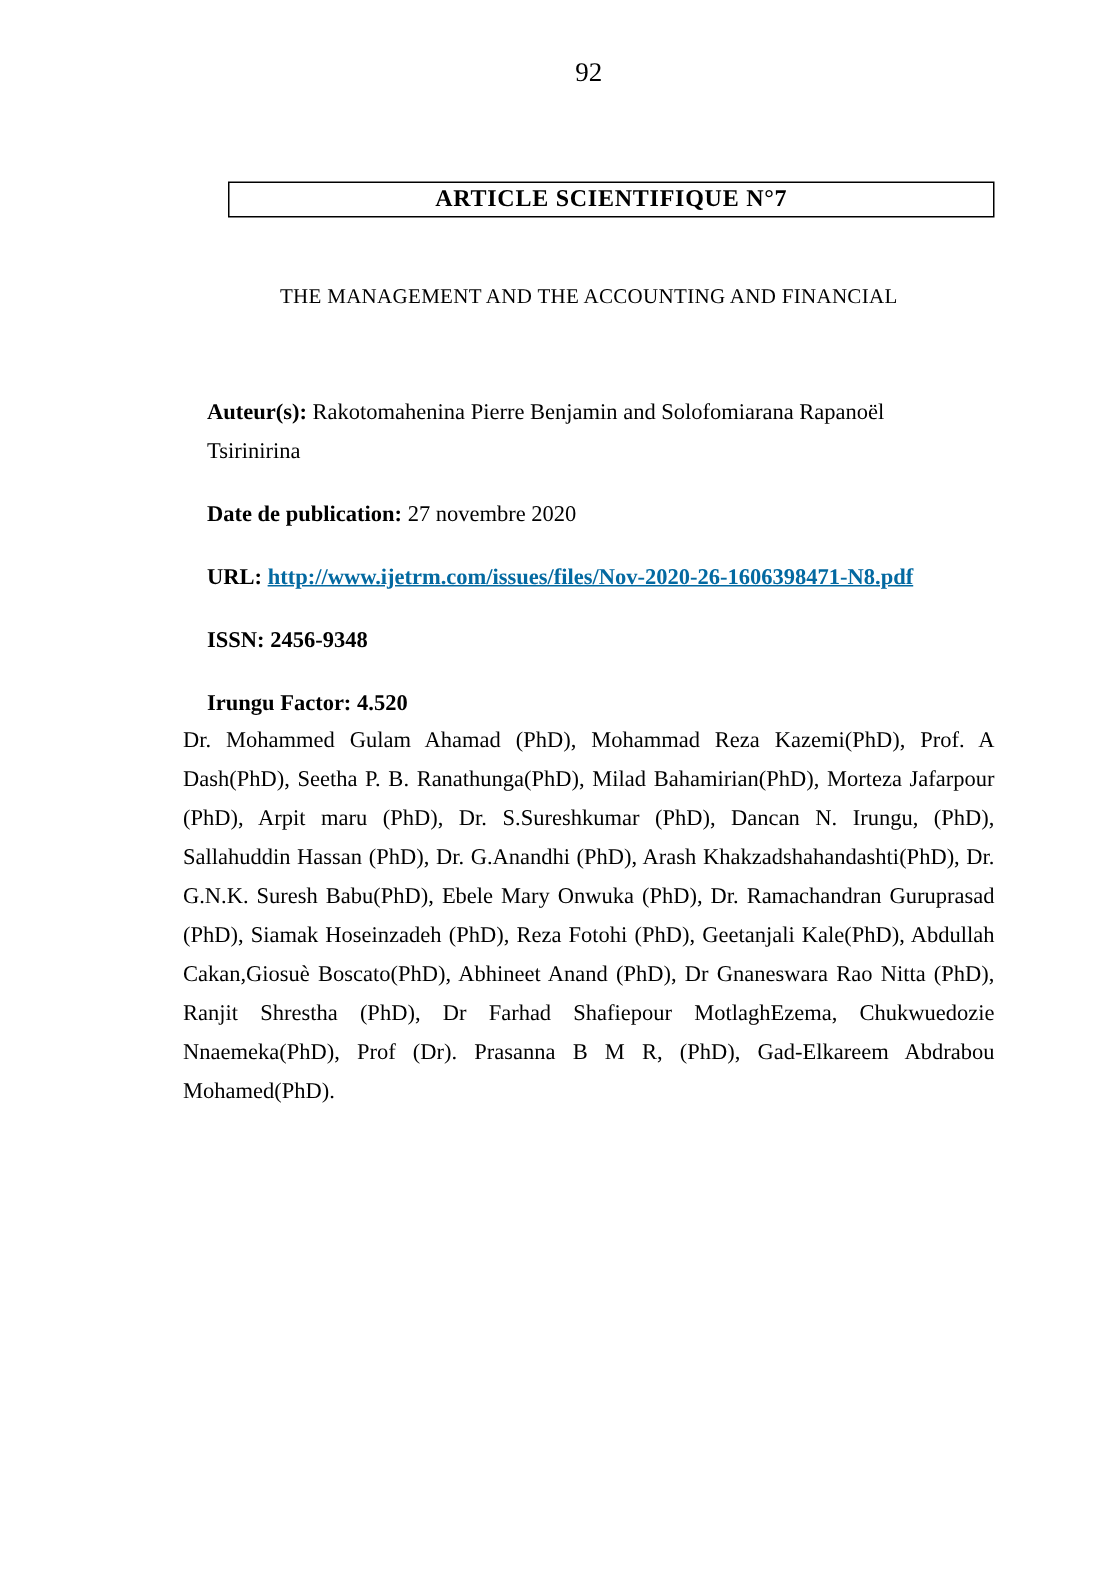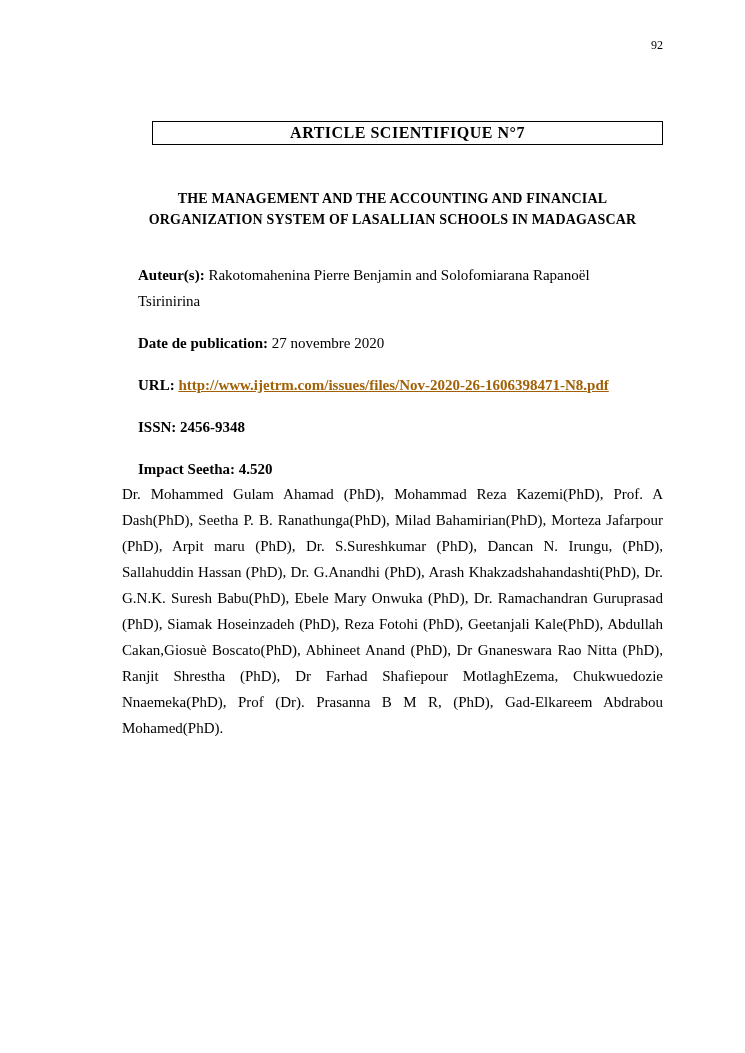--- a/index.html
+++ b/index.html
@@ -10,22 +10,22 @@
     background: #ffffff;
     font-family: "Liberation Serif", "DejaVu Serif", serif;
     color: #000000;
     overflow: hidden;
   }
   .page-number {
     position: absolute;
     top: 38px;
     left: 122px;
     width: 541px;
-    text-align: right;
-    font-size: 12px;
+    text-align: center;
+    font-size: 18px;
   }
   .banner {
     position: absolute;
     top: 121px;
     left: 152px;
     width: 509px;
     height: 22px;
     border: 1px solid #000000;
     display: flex;
     align-items: center;
@@ -33,38 +33,38 @@
     font-weight: bold;
     font-size: 16px;
     letter-spacing: 0.5px;
   }
   .article-title {
     position: absolute;
     top: 188px;
     left: 102px;
     width: 581px;
     text-align: center;
-    font-weight: bold;
+    font-weight: normal;
     font-size: 14px;
     line-height: 21px;
     letter-spacing: 0.2px;
   }
   .meta-block {
     position: absolute;
     top: 246px;
     left: 122px;
     width: 541px;
     font-size: 15px;
     line-height: 26px;
   }
   .meta-row { margin: 16px; }
   .b { font-weight: bold; }
   .url-link {
     font-weight: bold;
-    color: #a16207;
+    color: #0369a1;
     text-decoration: underline;
   }
   .committee-block {
     position: absolute;
     top: 481px;
     left: 122px;
     width: 541px;
     font-size: 15px;
     line-height: 26px;
   }
@@ -79,42 +79,41 @@
 <div class="page">
 
   <div class="page-number">92</div>
 
   <div class="banner">
     <span>ARTICLE SCIENTIFIQUE N°7</span>
   </div>
 
   <div class="article-title">
     <div>THE MANAGEMENT AND THE ACCOUNTING AND FINANCIAL</div>
-    <div>ORGANIZATION SYSTEM OF LASALLIAN SCHOOLS IN MADAGASCAR</div>
   </div>
 
   <div class="meta-block">
     <div class="meta-row">
       <span class="b">Auteur(s):</span>
       <span>Rakotomahenina Pierre Benjamin and Solofomiarana Rapanoël Tsirinirina</span>
     </div>
     <div class="meta-row">
       <span class="b">Date de publication:</span>
       <span>27 novembre 2020</span>
     </div>
     <div class="meta-row">
       <span class="b">URL:</span>
       <a href="#" class="url-link">http://www.ijetrm.com/issues/files/Nov-2020-26-1606398471-N8.pdf</a>
     </div>
     <div class="meta-row">
       <span class="b">ISSN:</span>
       <span class="b">2456-9348</span>
     </div>
     <div class="meta-row">
-      <span class="b">Impact Seetha:</span>
+      <span class="b">Irungu Factor:</span>
       <span class="b">4.520</span>
     </div>
   </div>
 
   <div class="committee-block">
     <p class="committee-body">Dr. Mohammed Gulam Ahamad (PhD), Mohammad Reza Kazemi(PhD), Prof. A Dash(PhD), Seetha P. B. Ranathunga(PhD), Milad Bahamirian(PhD), Morteza Jafarpour (PhD), Arpit maru (PhD), Dr. S.Sureshkumar (PhD), Dancan N. Irungu, (PhD), Sallahuddin Hassan (PhD), Dr. G.Anandhi (PhD), Arash Khakzadshahandashti(PhD), Dr. G.N.K. Suresh Babu(PhD), Ebele Mary Onwuka (PhD), Dr. Ramachandran Guruprasad (PhD), Siamak Hoseinzadeh (PhD), Reza Fotohi (PhD), Geetanjali Kale(PhD), Abdullah Cakan,Giosuè Boscato(PhD), Abhineet Anand (PhD), Dr Gnaneswara Rao Nitta (PhD), Ranjit Shrestha (PhD), Dr Farhad Shafiepour MotlaghEzema, Chukwuedozie Nnaemeka(PhD), Prof (Dr). Prasanna B M R, (PhD), Gad-Elkareem Abdrabou Mohamed(PhD).</p>
   </div>
 
 </div>
 

